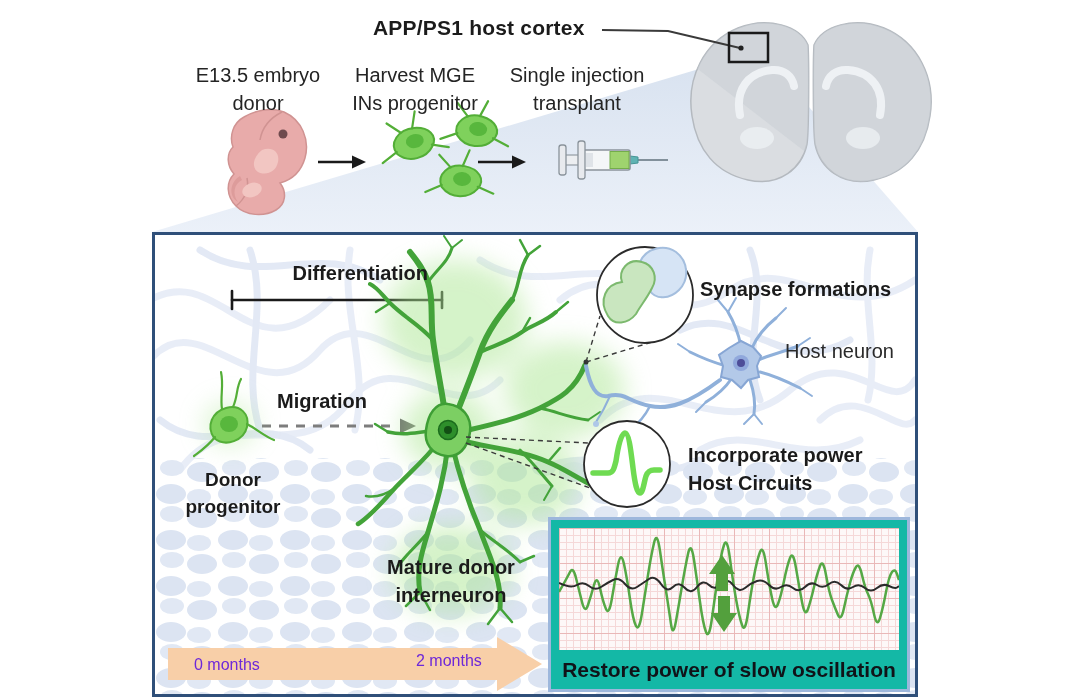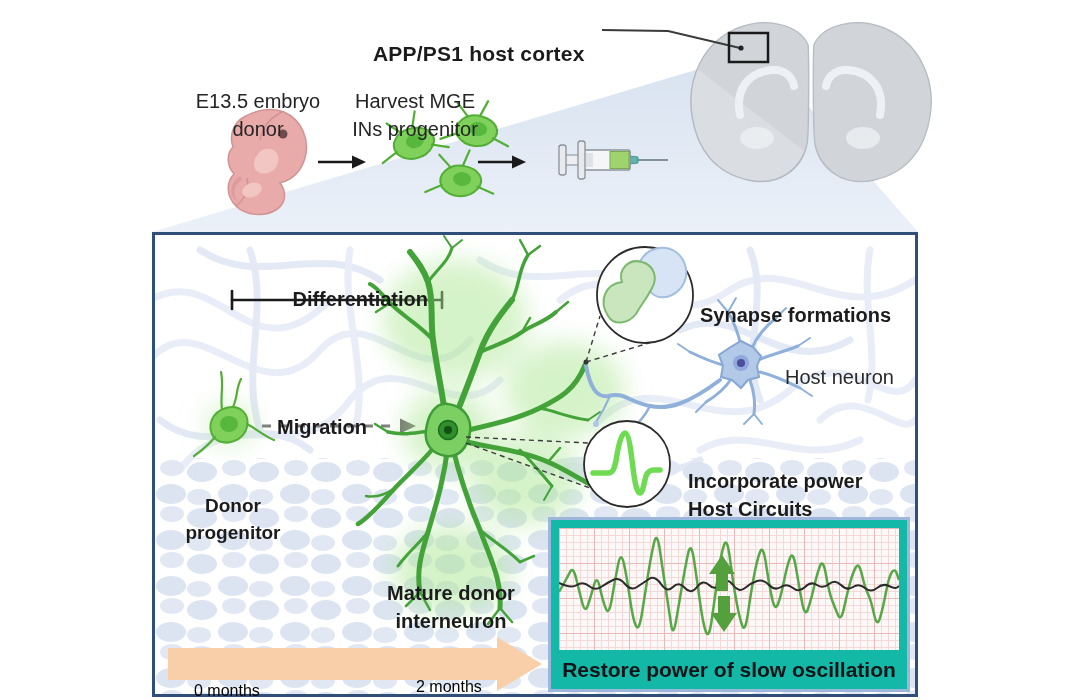--- a/index.html
+++ b/index.html
@@ -1,27 +1,27 @@
 <!DOCTYPE html>
 <html><head>
 <meta charset="utf-8">
 <style>
   html,body{margin:0;padding:0;background:#ffffff;}
   #stage{position:relative;width:1070px;height:700px;overflow:hidden;
          font-family:"Liberation Sans",sans-serif;background:#ffffff;}
   #art{position:absolute;left:0;top:0;}
-  .lbl{position:absolute;color:#1b1b1b;white-space:nowrap;margin-top:26px;}
+  .lbl{position:absolute;color:#1b1b1b;white-space:nowrap;}
   .lbl .ln{display:block;}
   .center{text-align:center;}
   .t-title{font-size:21px;font-weight:700;letter-spacing:.2px;}
   .t-step{font-size:20px;line-height:28px;color:#242424;text-align:center;}
   .t-panel{font-size:20px;line-height:28px;font-weight:700;}
   .t-small{font-size:19px;line-height:27px;font-weight:700;}
   .t-reg{font-size:20px;color:#2a2a2a;}
-  .t-months{font-size:16px;color:#000000;}
+  .t-months{font-size:16px;color:#6d28d9;}
   #panel-frame{position:absolute;left:152px;top:232px;width:766px;height:465px;
      border:3px solid #2f4f79;box-sizing:border-box;background:transparent;}
   #osc-box{position:absolute;left:548px;top:517px;width:362px;height:175px;
      border:3px solid #9db7dc;box-sizing:border-box;background:#14b8a6;}
   #osc-chart{position:absolute;left:8px;top:8px;width:340px;height:122px;
      background-color:#fdf8f8;
      background-image:
        linear-gradient(#e9b8b8 1px,transparent 1px),
        linear-gradient(90deg,#e9b8b8 1px,transparent 1px),
        linear-gradient(#f5d8d8 1px,transparent 1px),
@@ -243,20 +243,24 @@
 </div>
 
 <div class="lbl t-step center" style="left:173px;top:61px;width:170px;">
   <span class="ln">E13.5 embryo</span>
   <span class="ln">donor</span>
 </div>
 <div class="lbl t-step center" style="left:330px;top:61px;width:170px;">
   <span class="ln">Harvest MGE</span>
   <span class="ln">INs progenitor</span>
 </div>
+<div class="lbl t-step center" style="left:492px;top:61px;width:170px;">
+  <span class="ln">Single injection</span>
+  <span class="ln">transplant</span>
+</div>
 
 <div class="lbl t-panel center" style="left:258px;top:259px;width:170px;text-align:right;">
   <span>Differentiation</span>
 </div>
 <div class="lbl t-panel center" style="left:262px;top:387px;width:120px;">
   <span>Migration</span>
 </div>
 <div class="lbl t-small center" style="left:152px;top:466px;width:162px;">
   <span class="ln">Donor</span>
   <span class="ln">progenitor</span>

